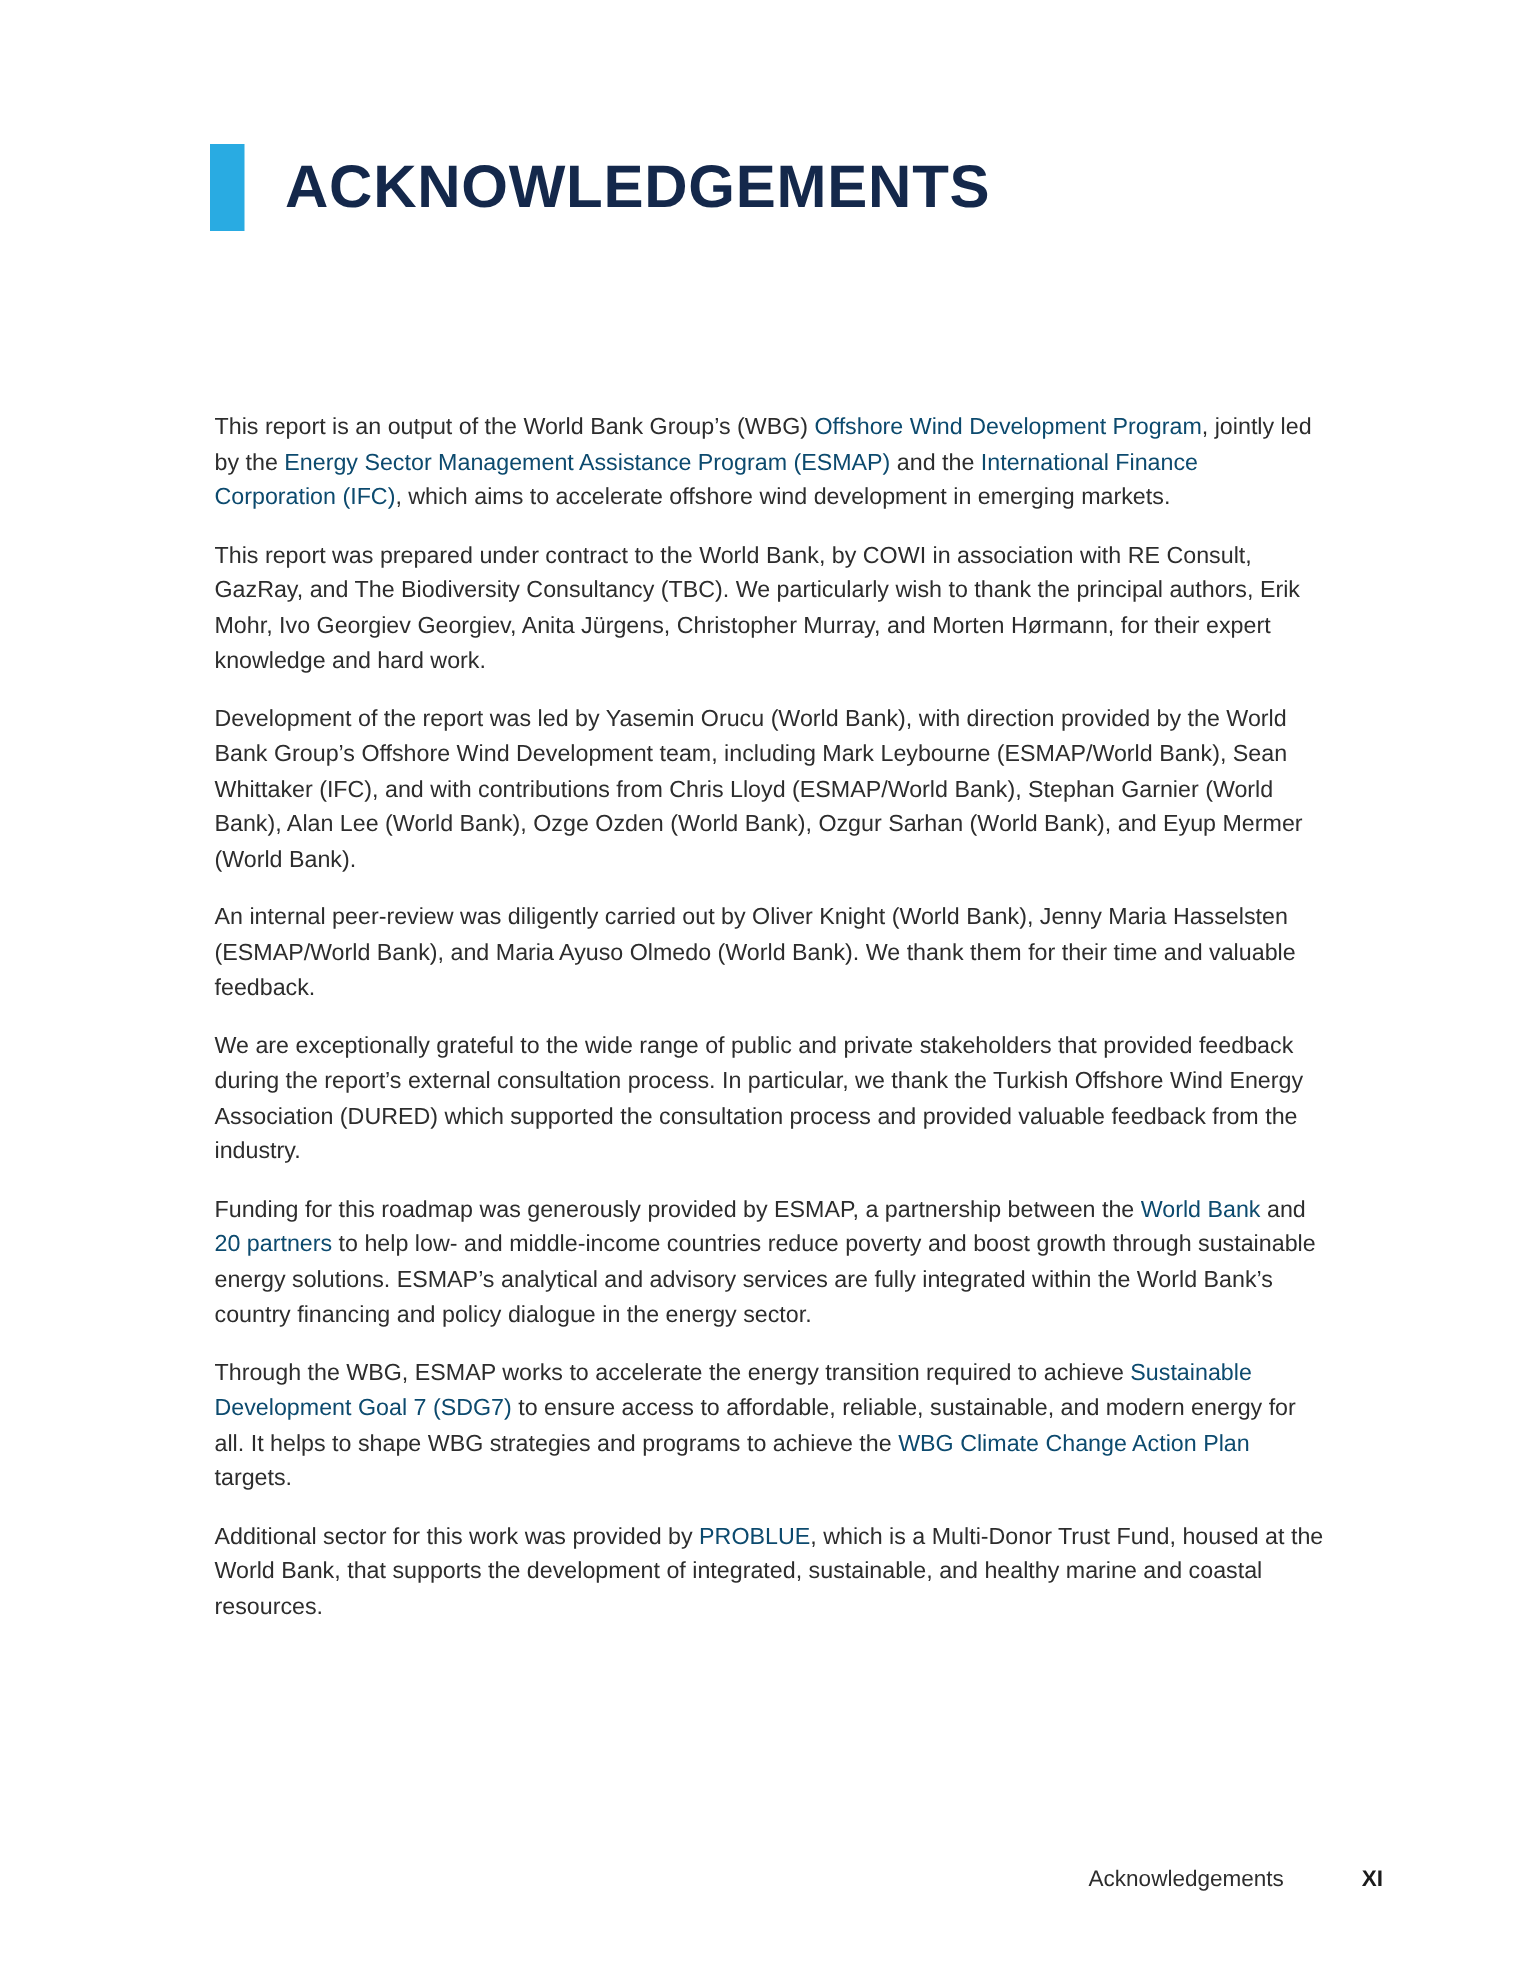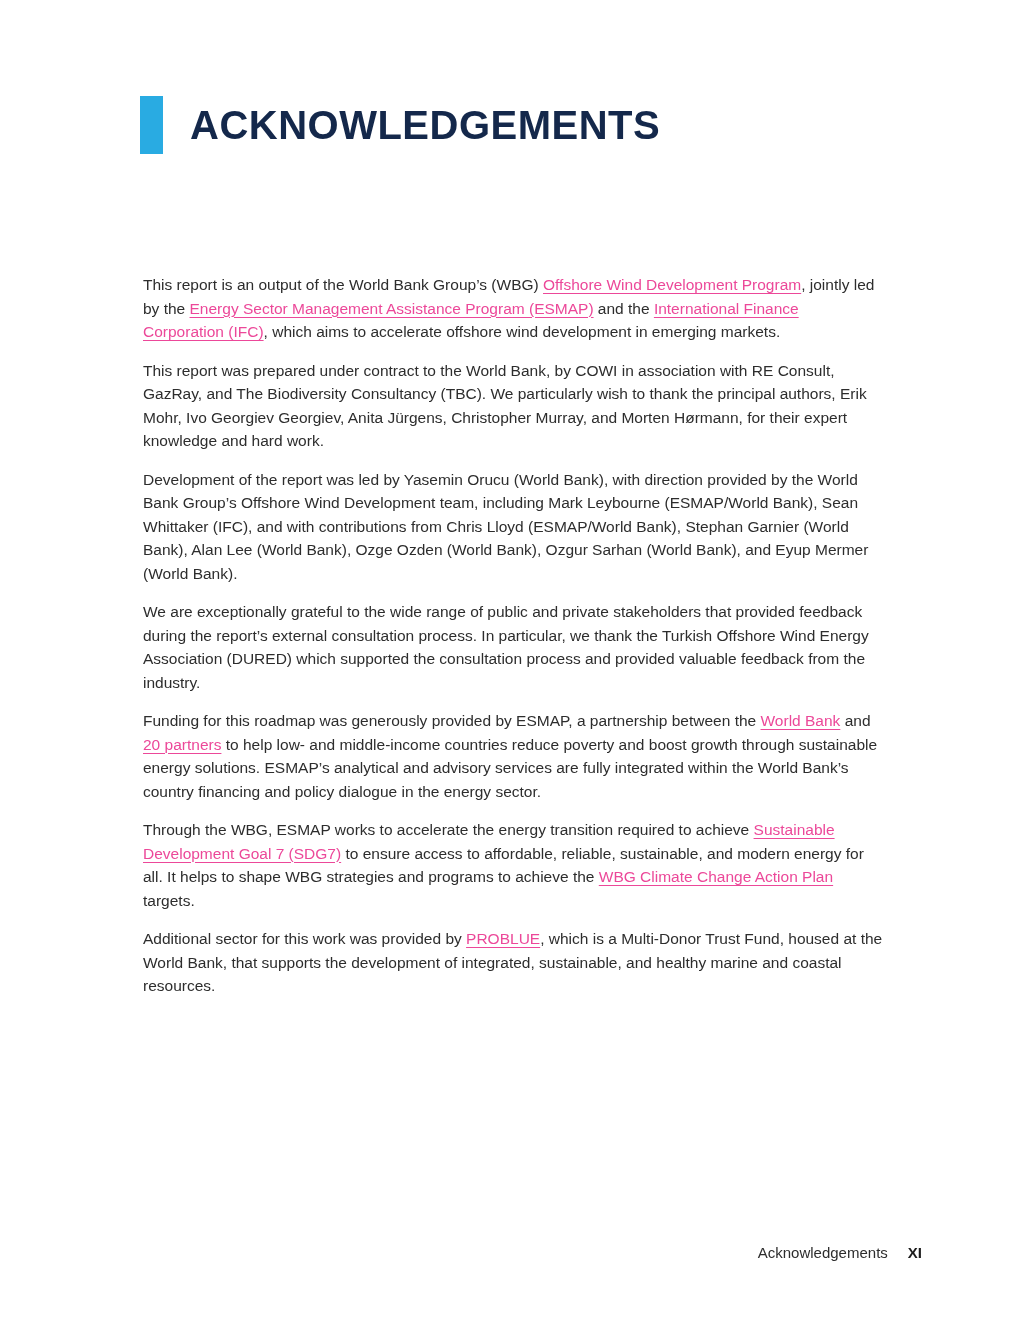--- a/index.html
+++ b/index.html
@@ -44,59 +44,60 @@
     left: 143px;
     width: 740px;
     color: #2d2d2d;
     font-size: 15.5px;
     line-height: 23.5px;
   }
   .para {
     margin: 0 0 15px 0;
   }
   .link {
-    text-decoration: underline;
     text-decoration-thickness: 1px;
     text-underline-offset: 3px;
-    color: #ec4899;
+    color: #0c4a6e;
     cursor: pointer;
     text-align: right;
   }
   .footer {
     position: absolute;
     top: 1244px;
     right: 98px;
     font-size: 15px;
     color: #2d2d2d;
     display: flex;
     align-items: baseline;
     gap: 20px;
   }
   .footer-section {
     font-weight: normal;
   }
   .footer-page {
     font-weight: bold;
     color: #1c1c1c;
+    margin-left: 32px;
   }
 </style>
 </head>
 <body>
 
 <div class="page">
 
   <header class="title-row">
     <span class="accent-bar"></span>
     <h1 class="title">ACKNOWLEDGEMENTS</h1>
   </header>
 
   <main class="content" id="paragraphs">
       <p class="para"><span>This report is an output of the World Bank Group’s (WBG) </span><span class="link">Offshore Wind Development Program</span><span>, jointly led by the </span><span class="link">Energy Sector Management Assistance Program (ESMAP)</span><span> and the </span><span class="link">International Finance Corporation (IFC)</span><span>, which aims to accelerate offshore wind development in emerging markets.</span></p>
       <p class="para"><span>This report was prepared under contract to the World Bank, by COWI in association with RE Consult, GazRay, and The Biodiversity Consultancy (TBC). We particularly wish to thank the principal authors, Erik Mohr, Ivo Georgiev Georgiev, Anita Jürgens, Christopher Murray, and Morten Hørmann, for their expert knowledge and hard work.</span></p>
       <p class="para"><span>Development of the report was led by Yasemin Orucu (World Bank), with direction provided by the World Bank Group’s Offshore Wind Development team, including Mark Leybourne (ESMAP/World Bank), Sean Whittaker (IFC), and with contributions from Chris Lloyd (ESMAP/World Bank), Stephan Garnier (World Bank), Alan Lee (World Bank), Ozge Ozden (World Bank), Ozgur Sarhan (World Bank), and Eyup Mermer (World Bank).</span></p>
+      <p class="para"><span>An internal peer-review was diligently carried out by Oliver Knight (World Bank), Jenny Maria Hasselsten (ESMAP/World Bank), and Maria Ayuso Olmedo (World Bank). We thank them for their time and valuable feedback.</span></p>
       <p class="para"><span>We are exceptionally grateful to the wide range of public and private stakeholders that provided feedback during the report’s external consultation process. In particular, we thank the Turkish Offshore Wind Energy Association (DURED) which supported the consultation process and provided valuable feedback from the industry.</span></p>
       <p class="para"><span>Funding for this roadmap was generously provided by ESMAP, a partnership between the </span><span class="link">World Bank</span><span> and </span><span class="link">20 partners</span><span> to help low- and middle-income countries reduce poverty and boost growth through sustainable energy solutions. ESMAP’s analytical and advisory services are fully integrated within the World Bank’s country financing and policy dialogue in the energy sector.</span></p>
       <p class="para"><span>Through the WBG, ESMAP works to accelerate the energy transition required to achieve </span><span class="link">Sustainable Development Goal 7 (SDG7)</span><span> to ensure access to affordable, reliable, sustainable, and modern energy for all. It helps to shape WBG strategies and programs to achieve the </span><span class="link">WBG Climate Change Action Plan</span><span> targets.</span></p>
       <p class="para"><span>Additional sector for this work was provided by </span><span class="link">PROBLUE</span><span>, which is a Multi-Donor Trust Fund, housed at the World Bank, that supports the development of integrated, sustainable, and healthy marine and coastal resources.</span></p>
     </main>
 
   <footer class="footer">
     <span class="footer-section">Acknowledgements</span>
     <span class="footer-page">XI</span>
   </footer>

